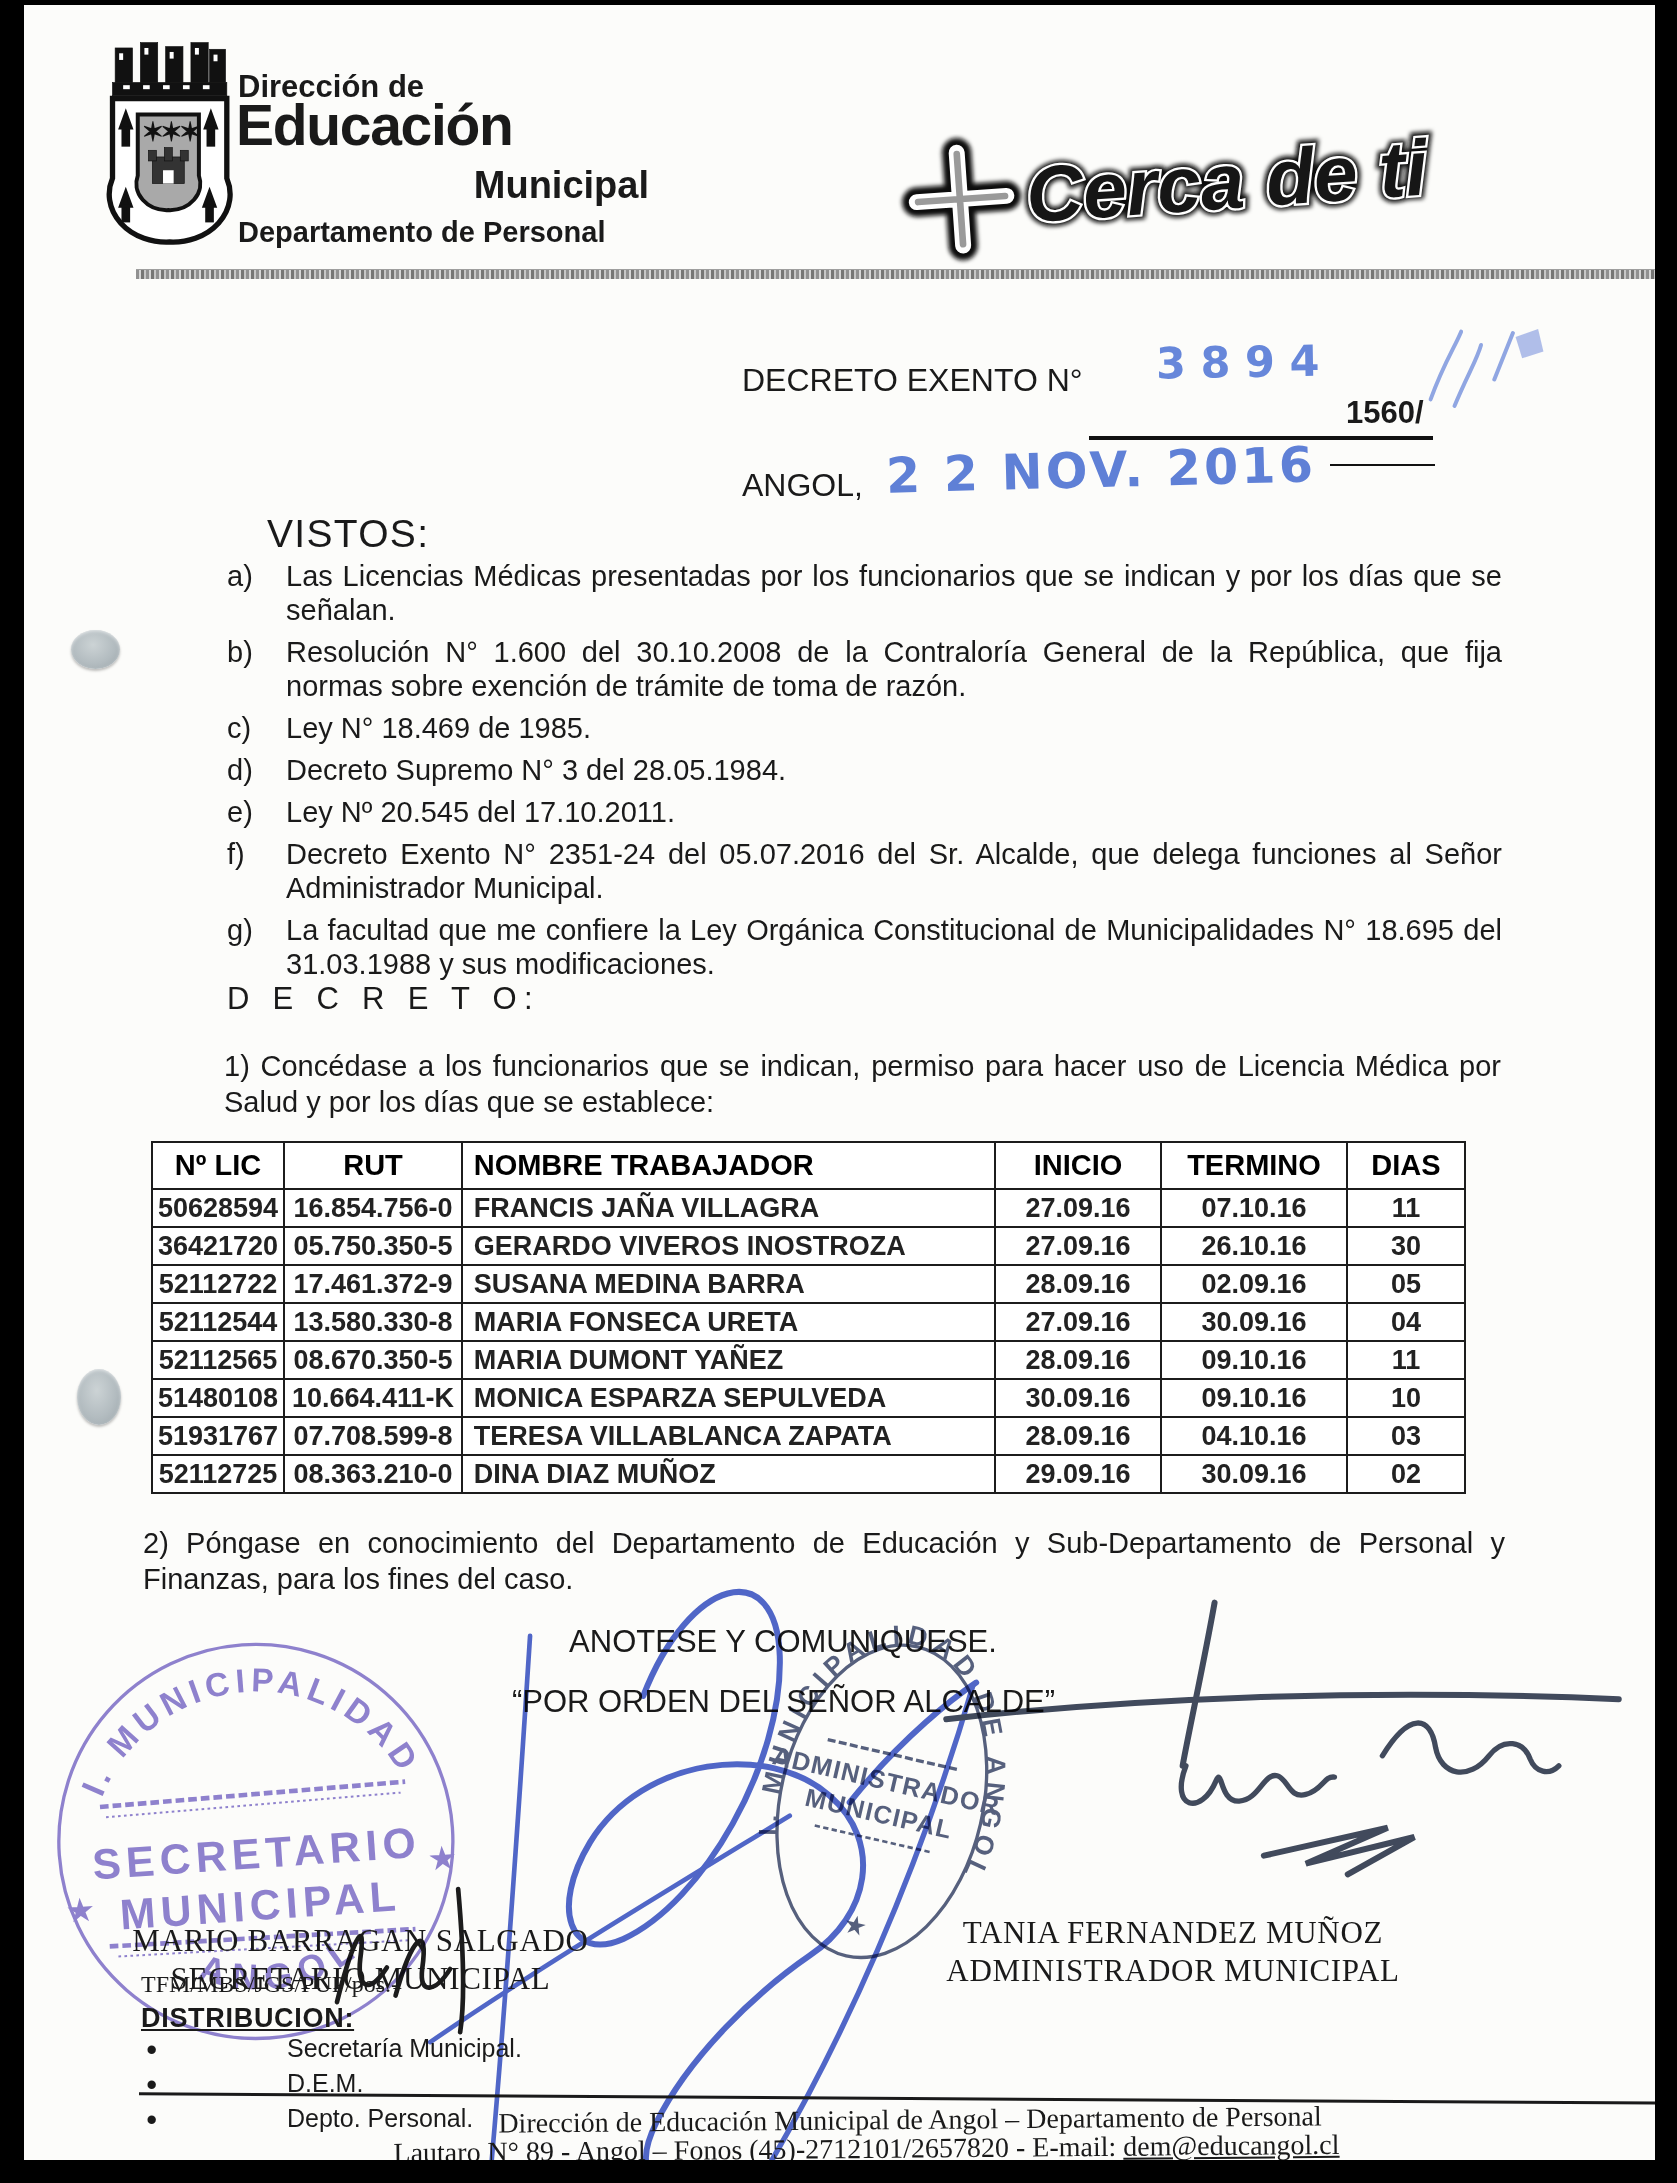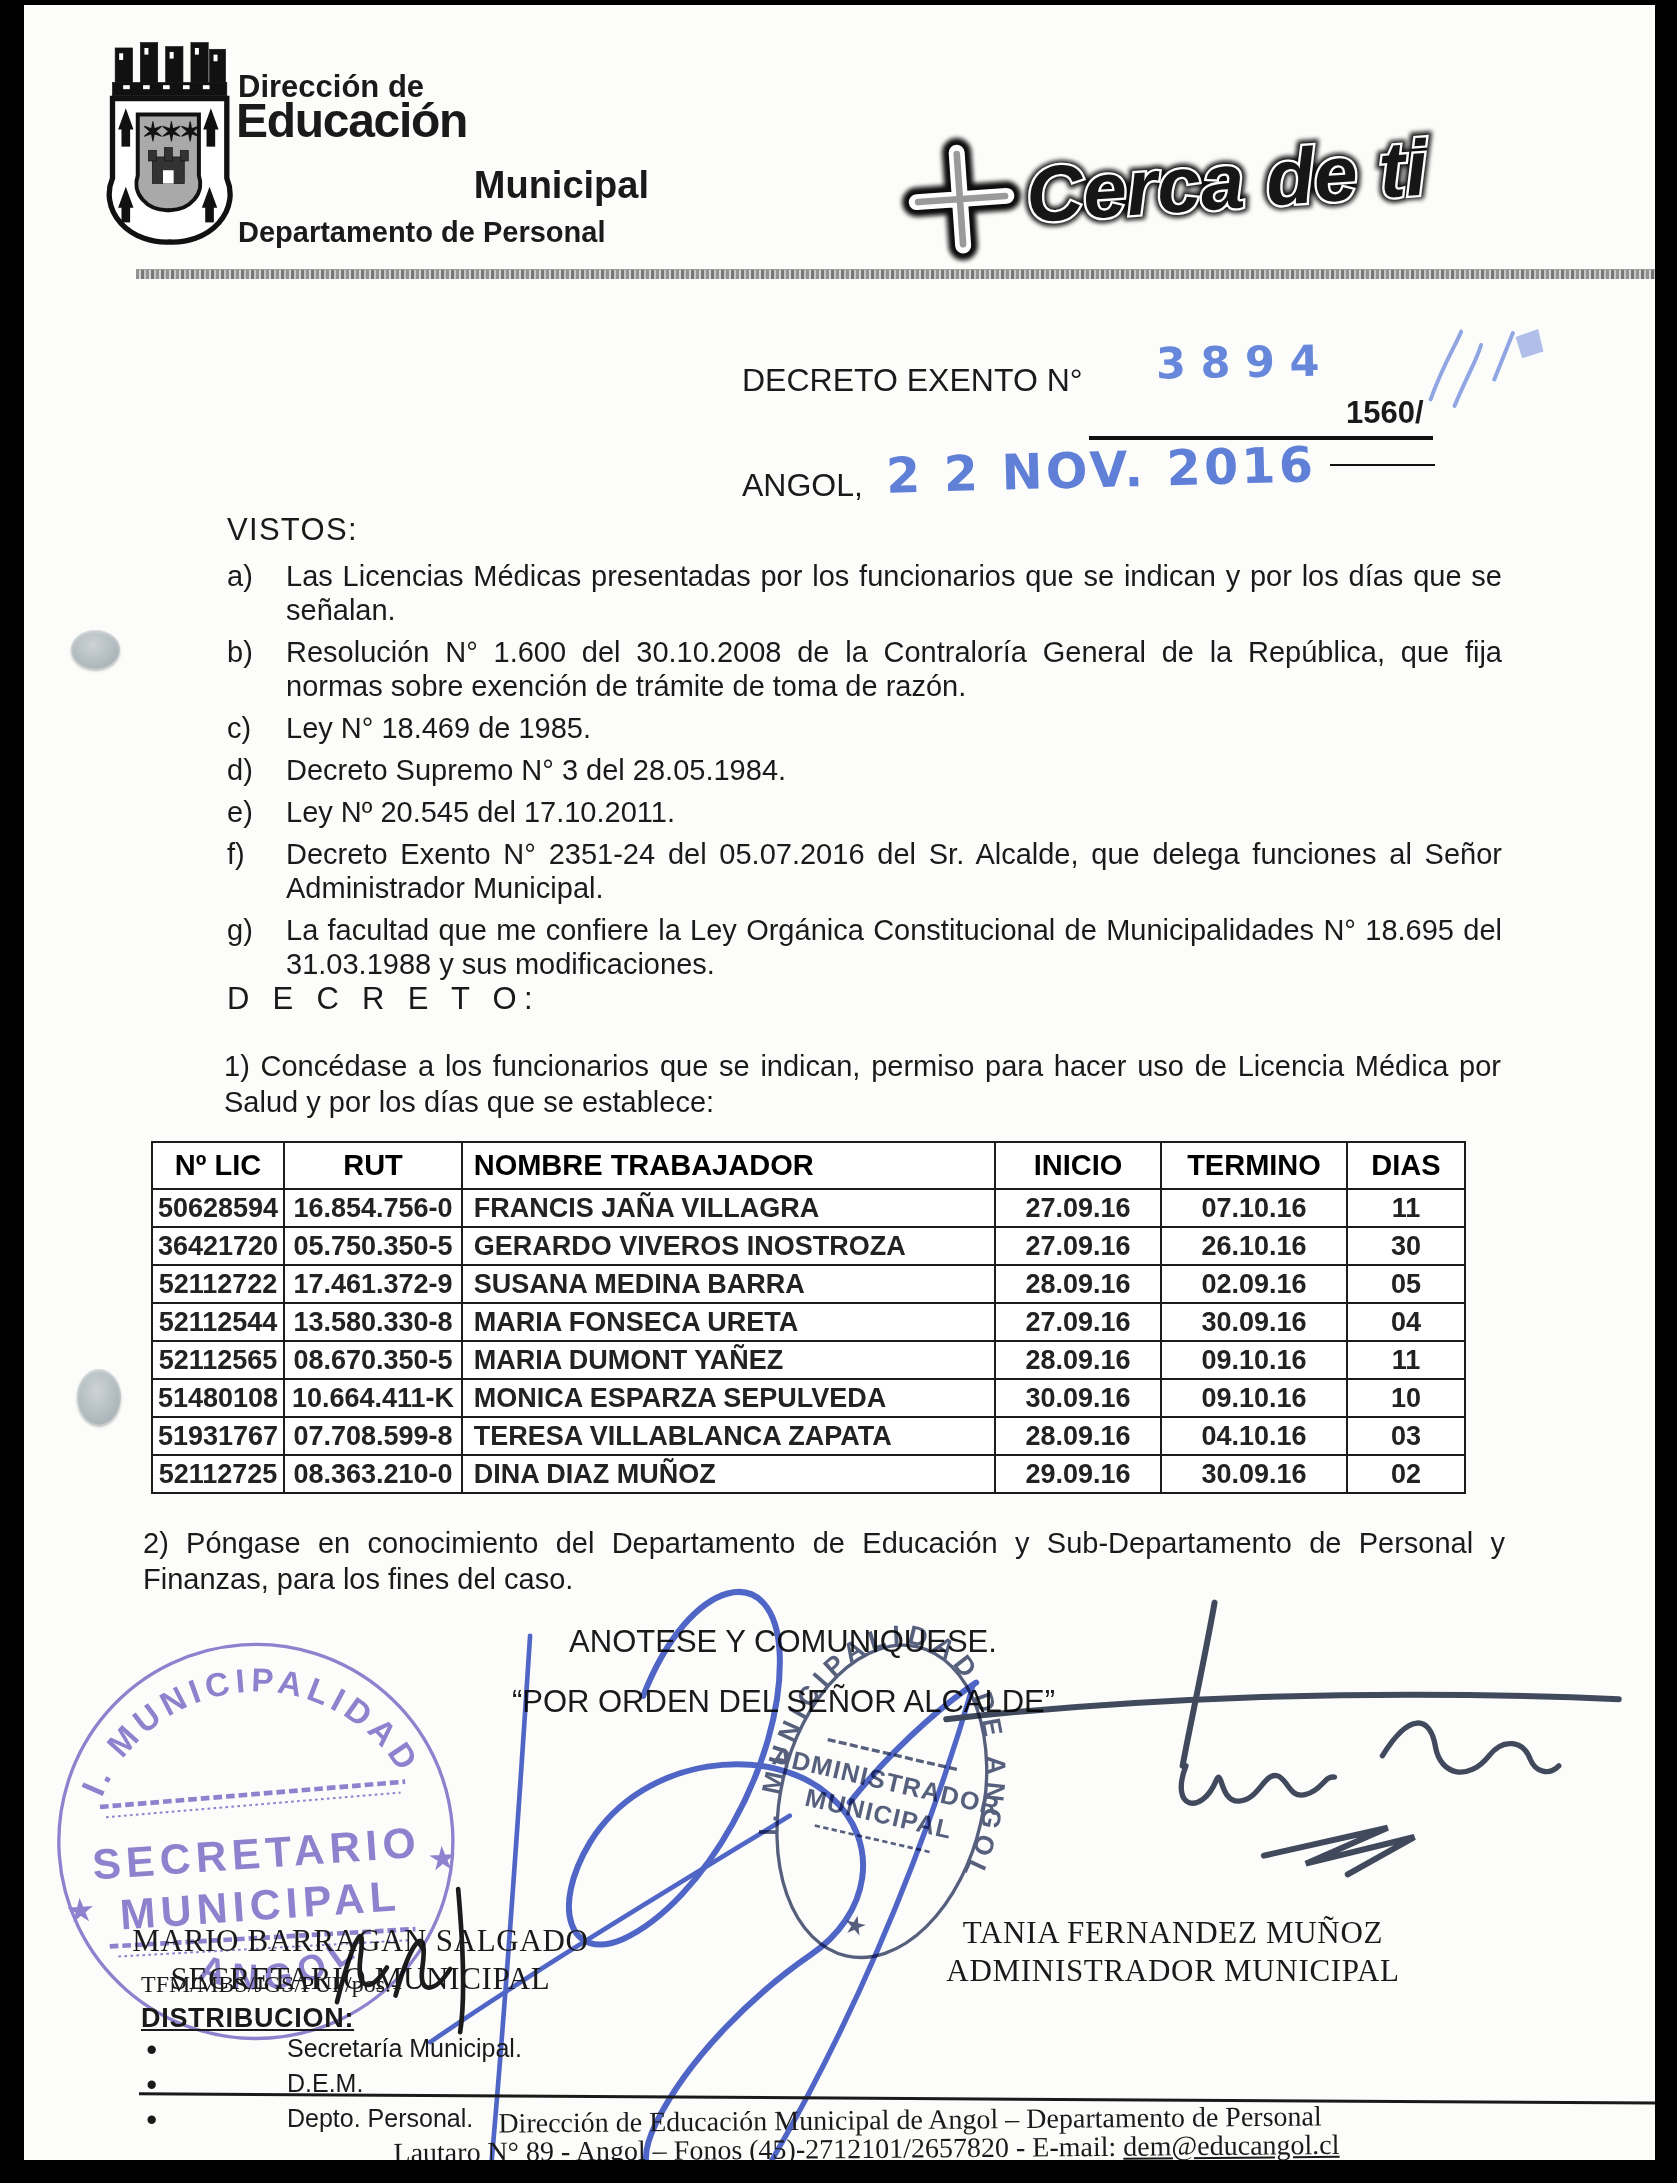--- a/index.html
+++ b/index.html
@@ -9,21 +9,21 @@
   }
   .page{
     position:absolute;left:24px;top:5.3px;width:1631px;height:2155px;
     background:#fcfcfa;overflow:hidden;
   }
   .abs{position:absolute;}
   .ink{color:#1a1a1a;}
 
   
   .org-line1{font-size:31px;font-weight:900;letter-spacing:0px;}
-  .org-line2{font-size:48px;font-weight:900;letter-spacing:-1.3px;line-height:0.95;}
+  .org-line2{font-size:57px;font-weight:900;letter-spacing:-1.3px;line-height:0.95;}
   .org-line3{font-size:38px;font-weight:900;text-align:right;width:413px;line-height:1;}
   .org-line4{font-size:29px;font-weight:900;margin-top:6.7px;}
   .divider{
     height:8.7px;
     background:repeating-linear-gradient(90deg,#777 0 3.3px,#cfcfcf 3.3px 5.3px,#555 5.3px 8px,#bbb 8px 10px);
     opacity:.8;border-top:1.3px solid #888;
   }
 
   
   .decree-label{font-size:32px;}
@@ -33,21 +33,21 @@
   }
   .decree-hand{font-size:31px;}
   .uline{background:#111;height:3.3px;}
   .city{font-size:32px;}
   .date-stamp{
     font-family:"DejaVu Sans",sans-serif;font-weight:700;font-size:49px;
     color:#4a6fd2;letter-spacing:3.3px;transform:rotate(-1.5deg);opacity:.88;
   }
 
   
-  .vtitle{font-size:31px;letter-spacing:1.3px;}
+  .vtitle{font-size:39px;letter-spacing:1.3px;margin-left:40px;}
   .vlist{width:1275px;font-size:29px;line-height:1.17;}
   .vitem{display:flex;margin-bottom:8px;}
   .vletter{flex:0 0 59px;}
   .vtext{flex:1;text-align:justify;}
   .dtitle{font-size:31px;letter-spacing:7.3px;}
   .para{font-size:29px;line-height:1.22;text-align:justify;}
 
   
   table.lic{border-collapse:collapse;table-layout:fixed;width:1313px;background:#fff;}
   table.lic th,table.lic td{border:2px solid #1c1c1c;overflow:hidden;white-space:nowrap;}

